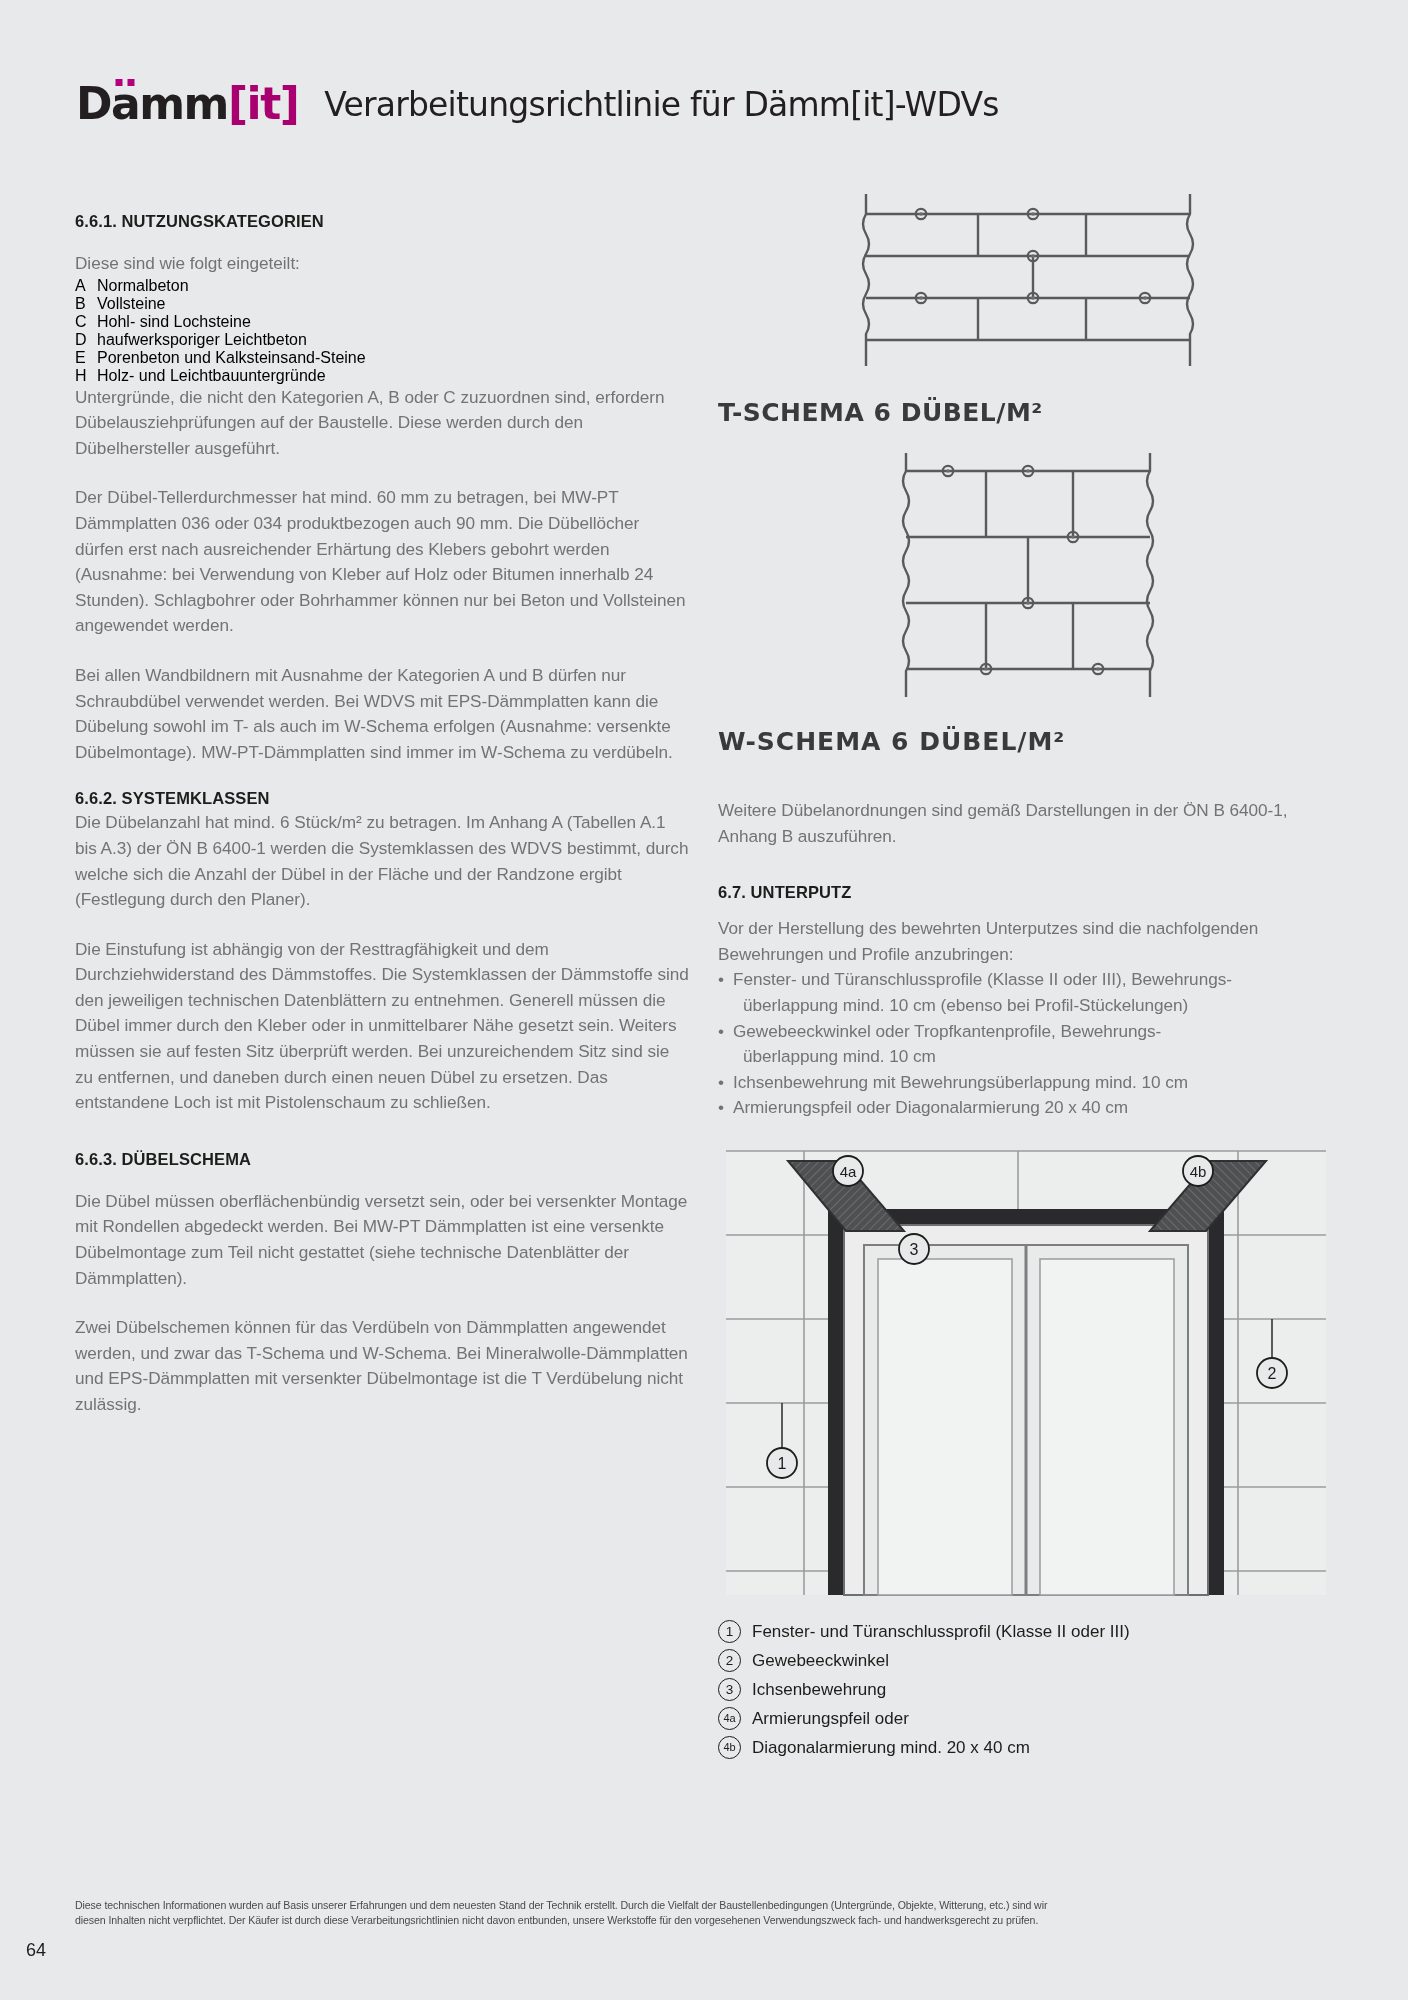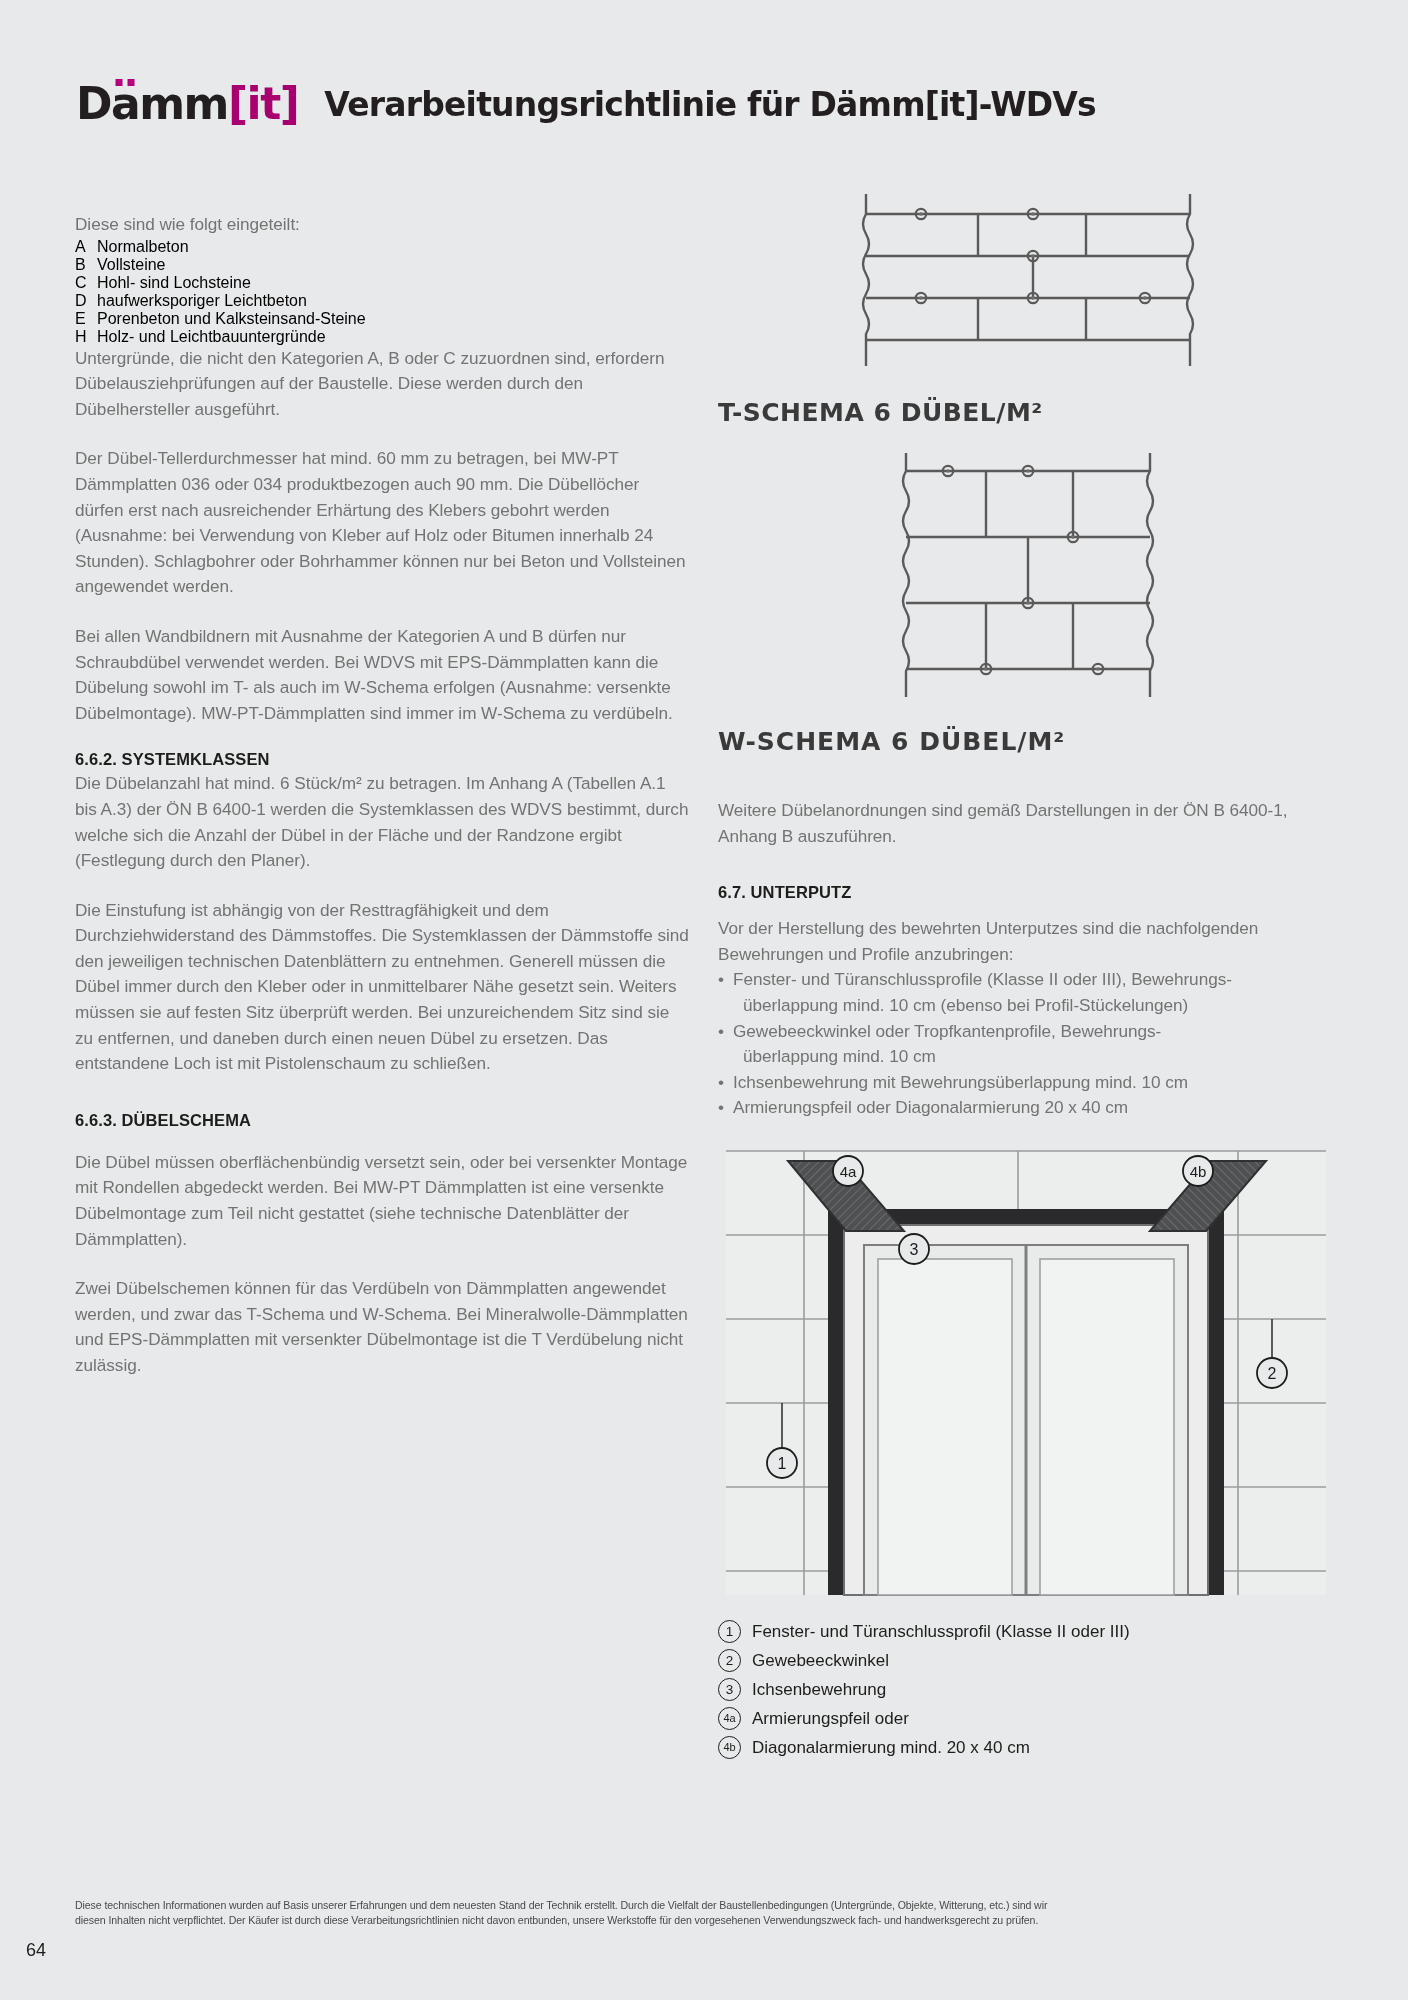--- a/index.html
+++ b/index.html
@@ -57,21 +57,21 @@
     display: block;
     width: 7px;
     height: 7px;
     background: #b5007d;
   }
   .logo .bracket {
     color: #a8006e;
   }
   .header-title {
     font-family: "DejaVu Sans", sans-serif;
-    font-weight: 700;
+    font-weight: 400;
     font-size: 33px;
     letter-spacing: -0.8px;
     color: #231f20;
     margin-left: 26px;
     margin-bottom: 16px;
     white-space: nowrap;
   }
 
   
   .col-left {
@@ -194,20 +194,21 @@
       <span>D</span><span class="umlaut-a"><span class="umlaut-dots">
             <i></i>
             <i></i>
           </span><span>a</span></span><span>mm</span><span class="bracket">[</span><span class="bracket">it</span><span class="bracket">]</span>
     </div>
     <div class="header-title">Verarbeitungsrichtlinie für Dämm[it]-WDVs</div>
   </div>
 
   <div class="col-left">
 
+    <h3 class="sec">6.6.1. NUTZUNGSKATEGORIEN</h3>
 
     <p class="body tight">Diese sind wie folgt eingeteilt:</p>
 
     <div class="cat-list body" style="margin:0">
       <div class="cat-row">
           <span class="k">A</span>
           <span>Normalbeton</span>
         </div>
       <div class="cat-row">
           <span class="k">B</span>

